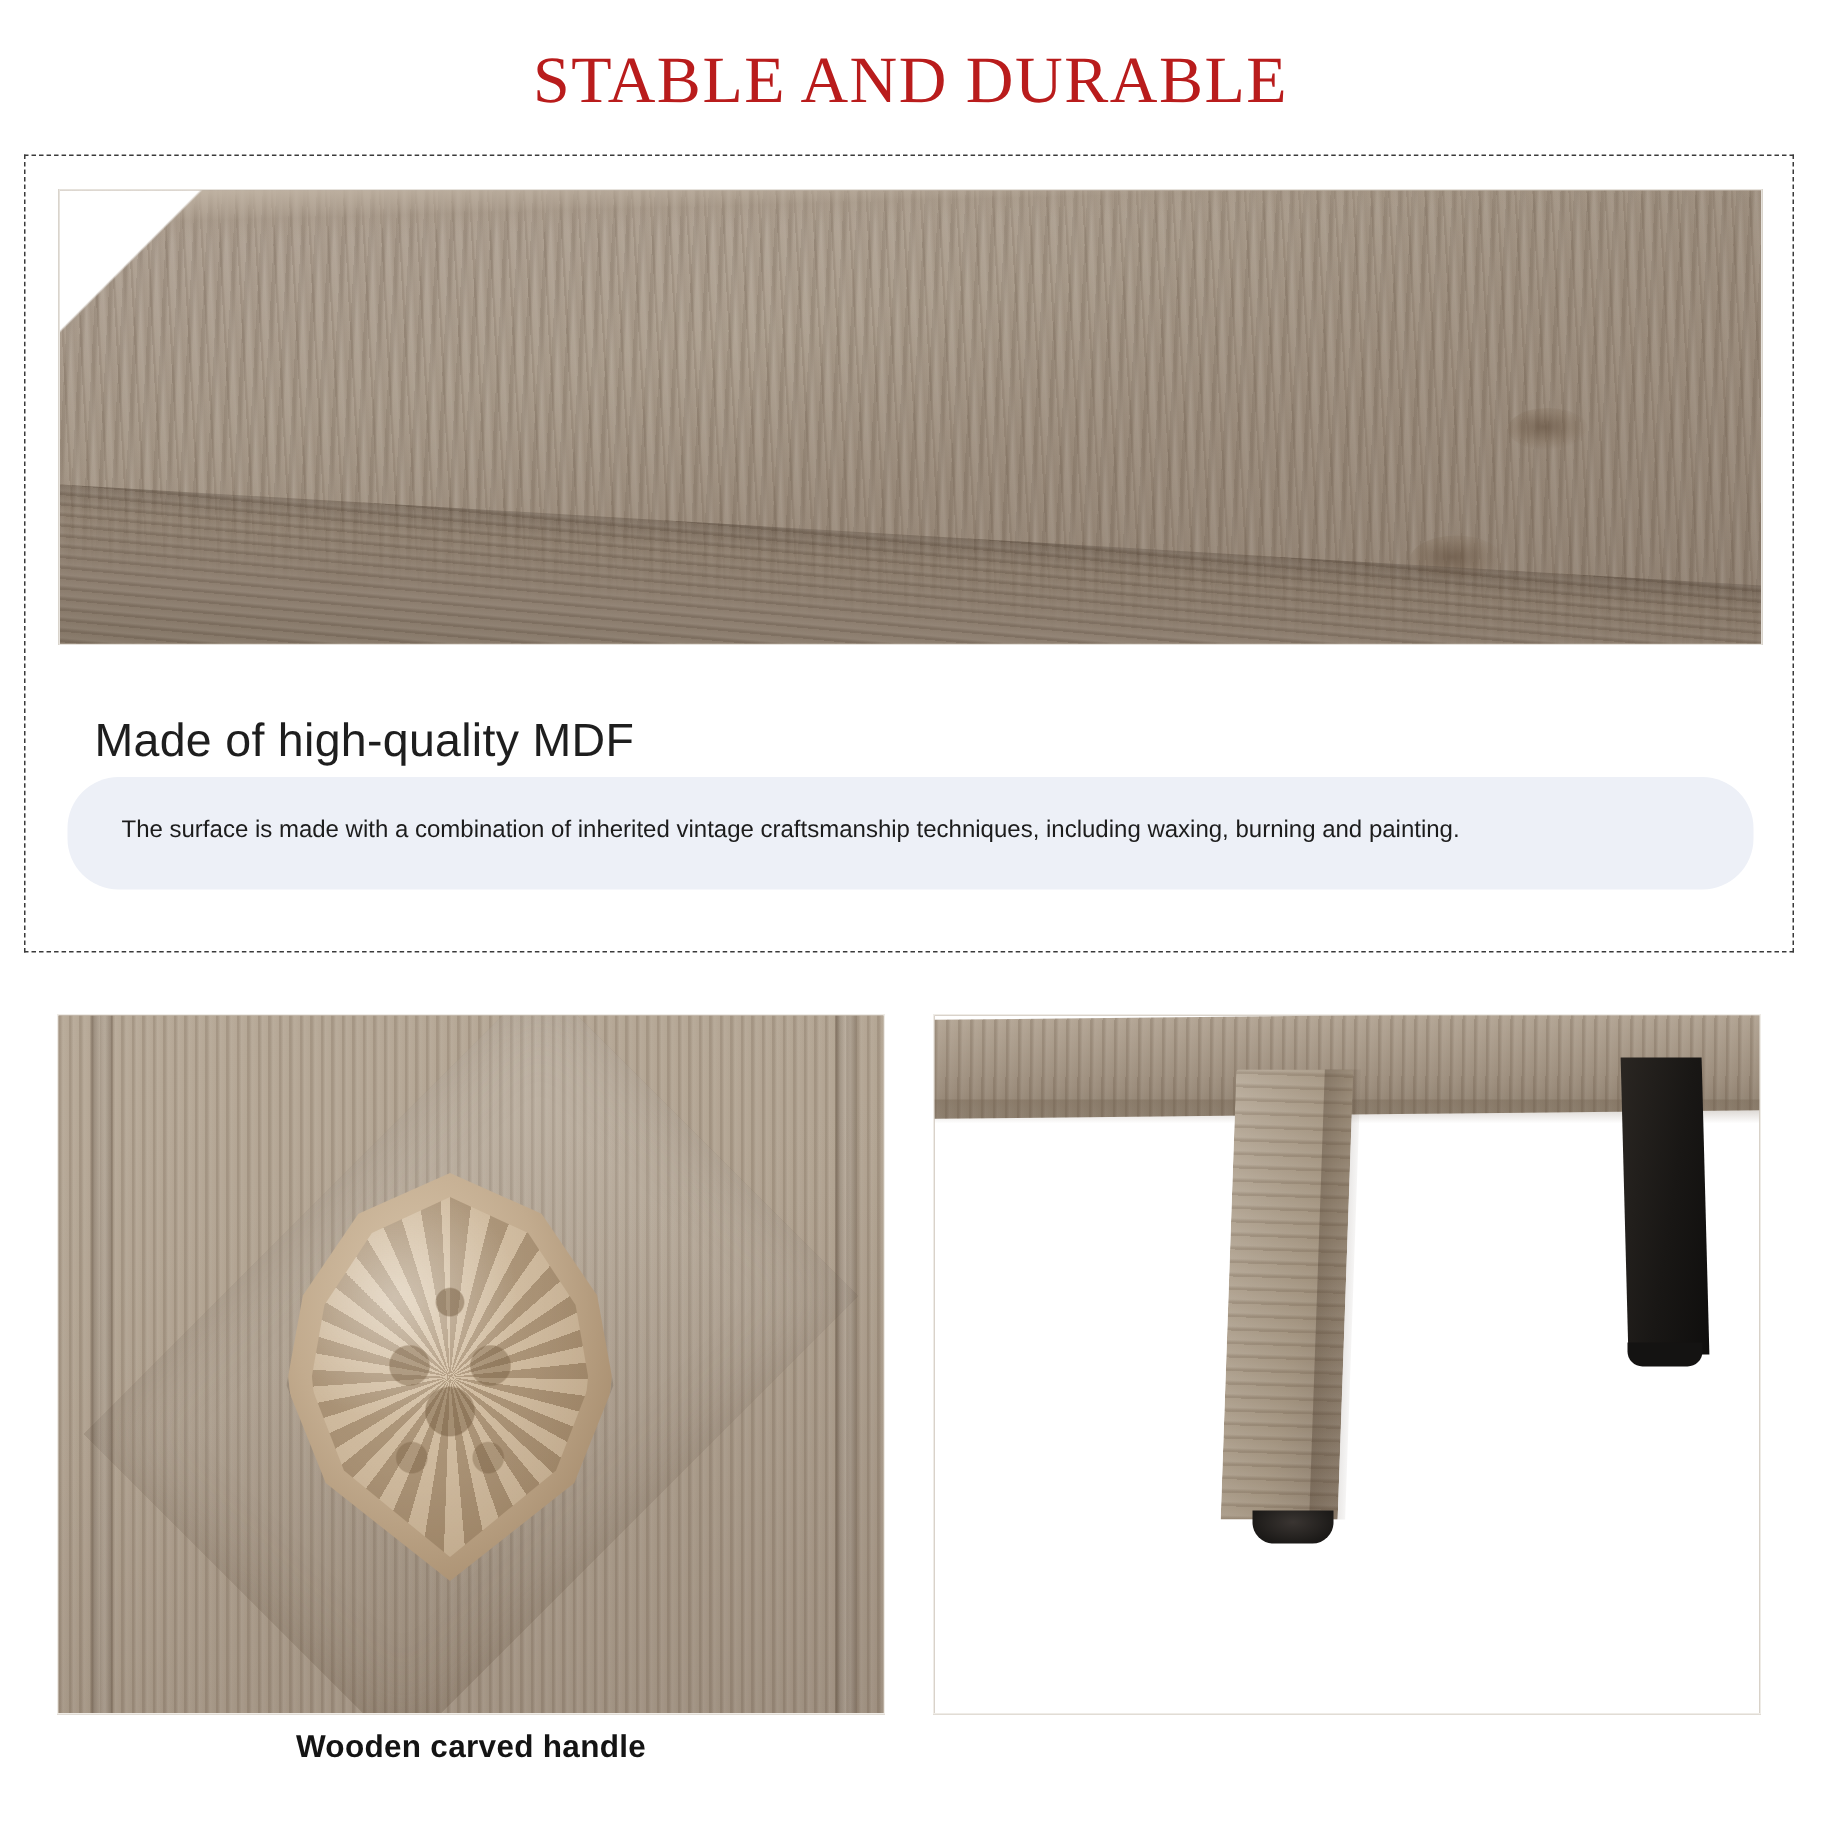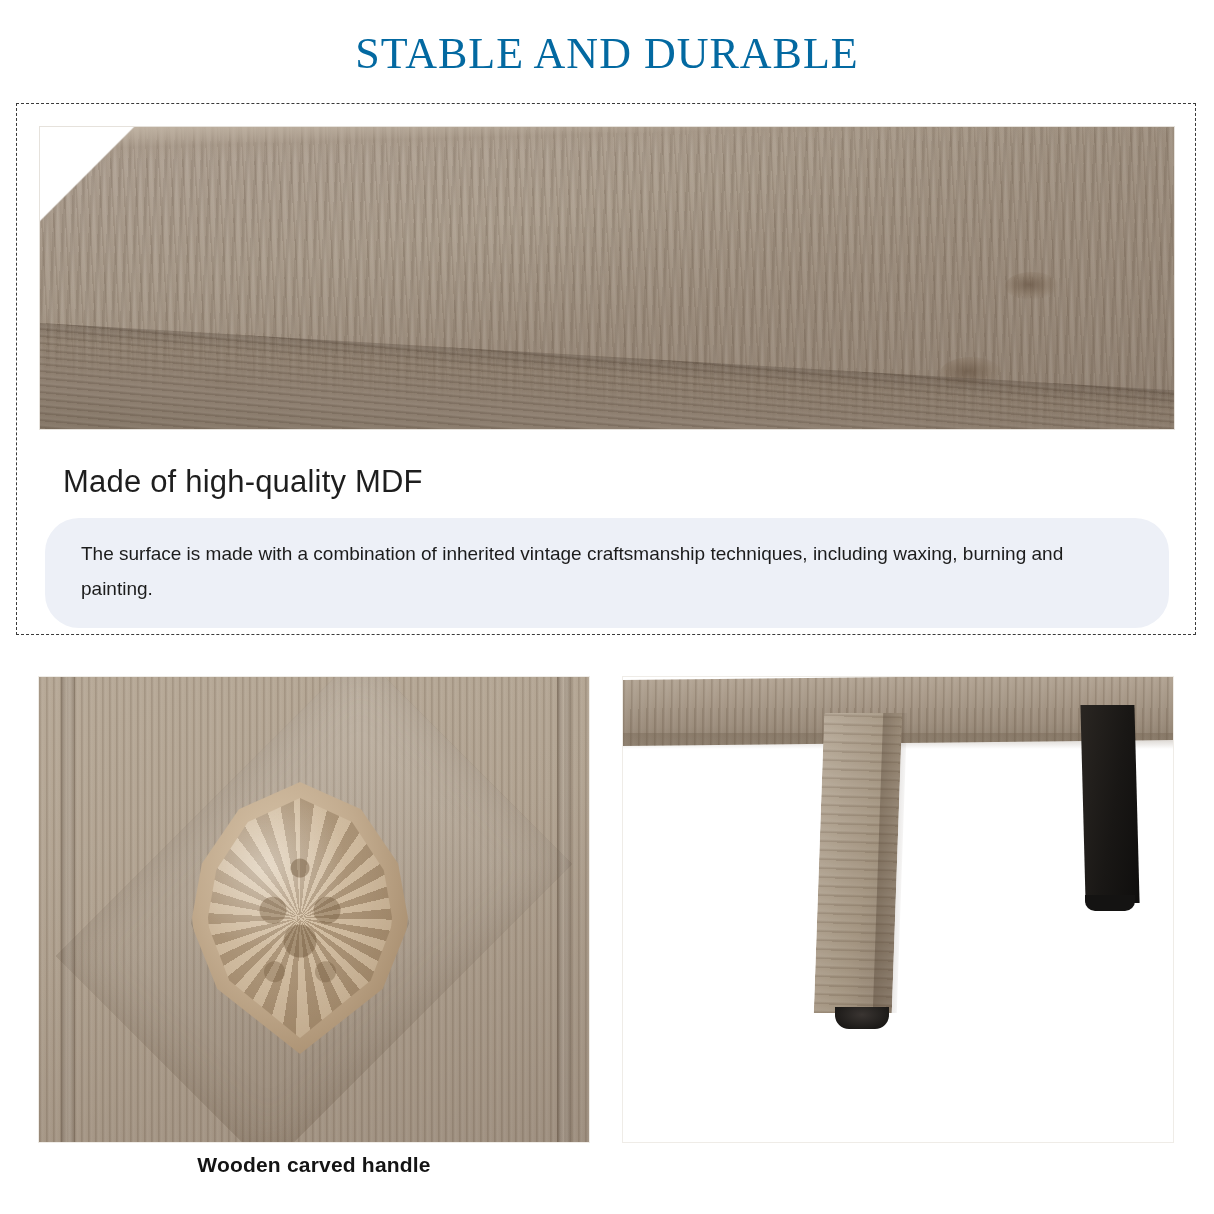--- a/index.html
+++ b/index.html
@@ -15,21 +15,21 @@
     position: relative;
     overflow: hidden;
   }
 
   
   .page-title {
     text-align: center;
     font-family: "Liberation Serif", serif;
     font-size: 44px;
     letter-spacing: 1px;
-    color: #0369a1;
+    color: #b91c1c;
     margin: 28px 0 0 0;
     font-weight: 400;
   }
 
   
   .top-panel {
     position: absolute;
     left: 16px;
     top: 103px;
     width: 1180px;
@@ -107,37 +107,37 @@
   .knot {
     position: absolute;
     border-radius: 50%;
     background: radial-gradient(ellipse at 45% 45%, rgba(92,72,54,0.55) 0%, rgba(120,100,80,0.30) 45%, rgba(150,135,118,0.0) 72%);
   }
 
   
   .mdf-heading {
     position: absolute;
     left: 46px;
-    top: 360px;
+    top: 372px;
     font-size: 31px;
     color: #1e1e1e;
     letter-spacing: 0.2px;
   }
   .note-box {
     position: absolute;
     left: 28px;
     top: 414px;
     width: 1124px;
     background: #edf0f7;
     border-radius: 34px;
     padding: 18px 36px 22px 36px;
     box-sizing: border-box;
   }
   .note-text {
-    font-size: 19px;
+    font-size: 16px;
     line-height: 35px;
     color: #1c1c1c;
     margin: 0;
   }
 
   
   .cards {
     position: absolute;
     left: 38px;
     top: 676px;

